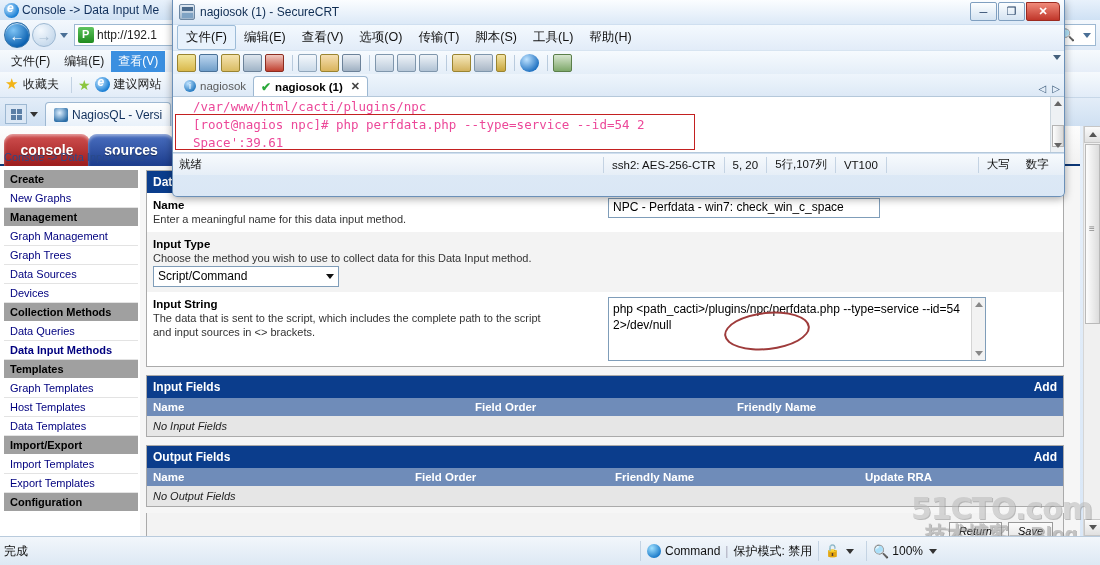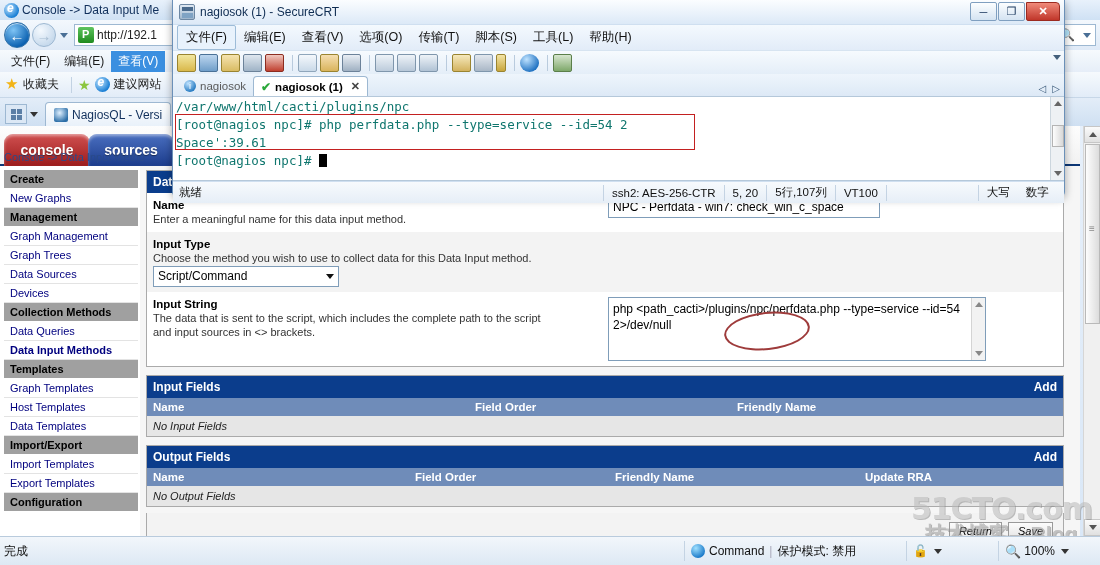--- a/index.html
+++ b/index.html
@@ -283,21 +283,21 @@
     border:1px solid #b9b9b9;
   }
   .ps-thumb::after{ content:"≡"; position:absolute; left:3px; top:78px;
      font-size:10px; color:#888;}
 
   
   .ie-status {
     position:absolute; left:0; top:536px; width:1100px; height:29px;
     background: linear-gradient(#f2f6fb,#dde8f4);
     border-top:1px solid #b9cbdd; display:flex; align-items:center;
-    font-size:12px; color:#111;gap:44px;
+    font-size:12px; color:#111;
   }
   .st-text { padding-left:4px; width:640px; }
   .st-cell { border-left:1px solid #c4d3e3; height:20px; display:flex;
       align-items:center; padding:0 6px; }
   .globe { width:14px;height:14px;border-radius:50%;flex:none;margin-right:4px;
      background: radial-gradient(circle at 35% 30%, #9fe0ff, #1878c8 75%);}
   .zoom-ico { color:#1a6ec8; font-size:13px; margin-right:3px;}
   .tiny-dd { width:0;height:0;border-left:4px solid transparent;
      border-right:4px solid transparent;border-top:5px solid #333;margin:0 6px;}
 
@@ -362,23 +362,23 @@
     border-radius:4px 4px 0 0; color:#000; font-weight:bold;
   }
   .ctab .ico-i { width:12px;height:12px;border-radius:50%;margin-right:4px;
      background: radial-gradient(circle at 35% 30%,#bfe3ff,#2d7fc4 70%);
      color:#fff;font-size:9px;text-align:center;line-height:12px;flex:none;}
   .ctab .ico-chk { color:#2aa83a; font-size:12px; margin-right:4px; flex:none;}
   .ctab .x { margin-left:8px; color:#444; font-size:11px;}
   .ctab-navs { position:absolute; right:4px; bottom:2px; display:flex; gap:6px;
      font-size:10px; color:#3a5a7a;}
   .crt-term {
-    height:85px; background:#fff; position:relative;
+    height:57px; background:#fff; position:relative;
     font-family:"DejaVu Sans Mono", monospace; font-size:12.5px;
-    line-height:18px; color:#0f766e; padding:1px 3px; overflow:hidden;
+    line-height:18px; color:#ec4899; padding:1px 20px; overflow:hidden;
     border:1px solid #b5c8da; border-left:none; border-right:none;
   }
   .term-scroll {
     position:absolute; right:0; top:0; width:14px; height:100%;
     background:#eef1f4; border-left:1px solid #ccd6de;
   }
   .term-scroll .up,.term-scroll .dn{position:absolute;left:3px;width:0;height:0;
     border-left:4px solid transparent;border-right:4px solid transparent;}
   .term-scroll .up{top:4px;border-bottom:5px solid #666;}
   .term-scroll .dn{bottom:4px;border-top:5px solid #666;}

